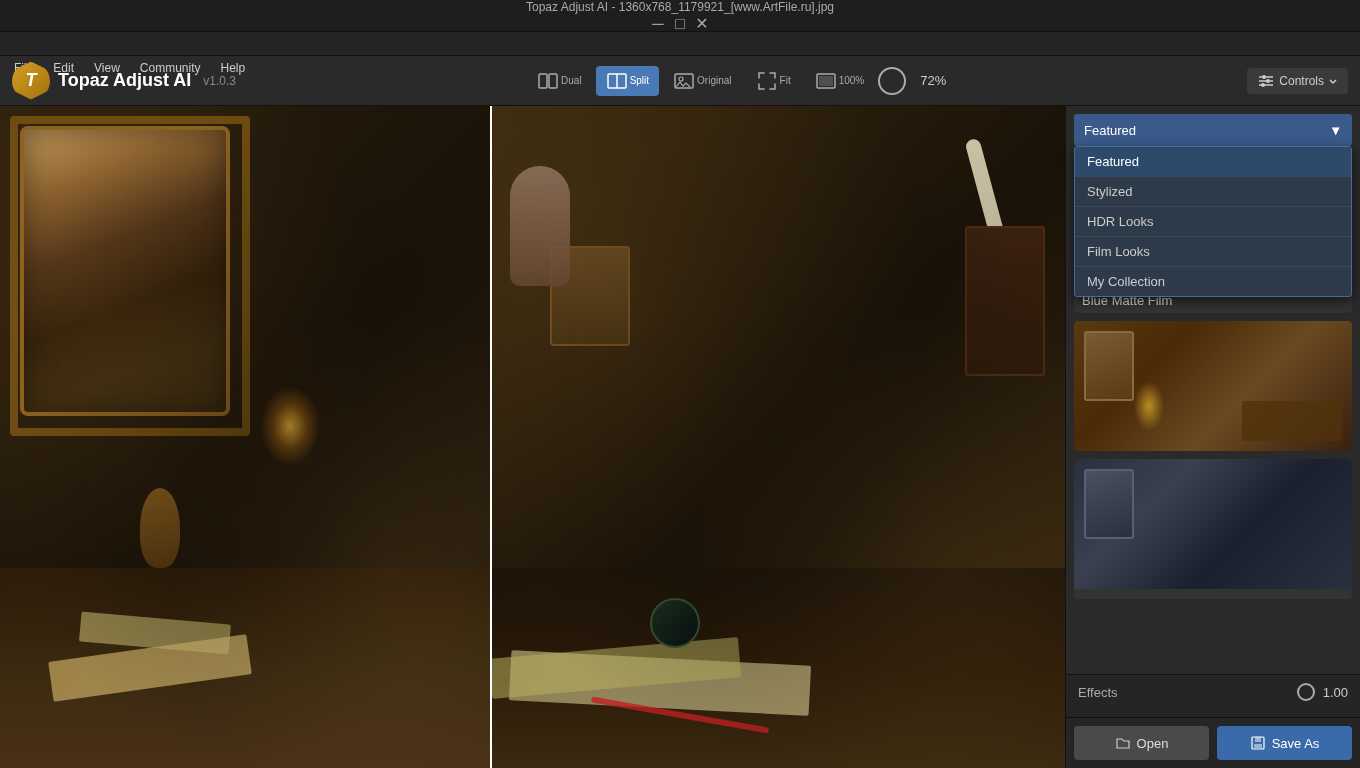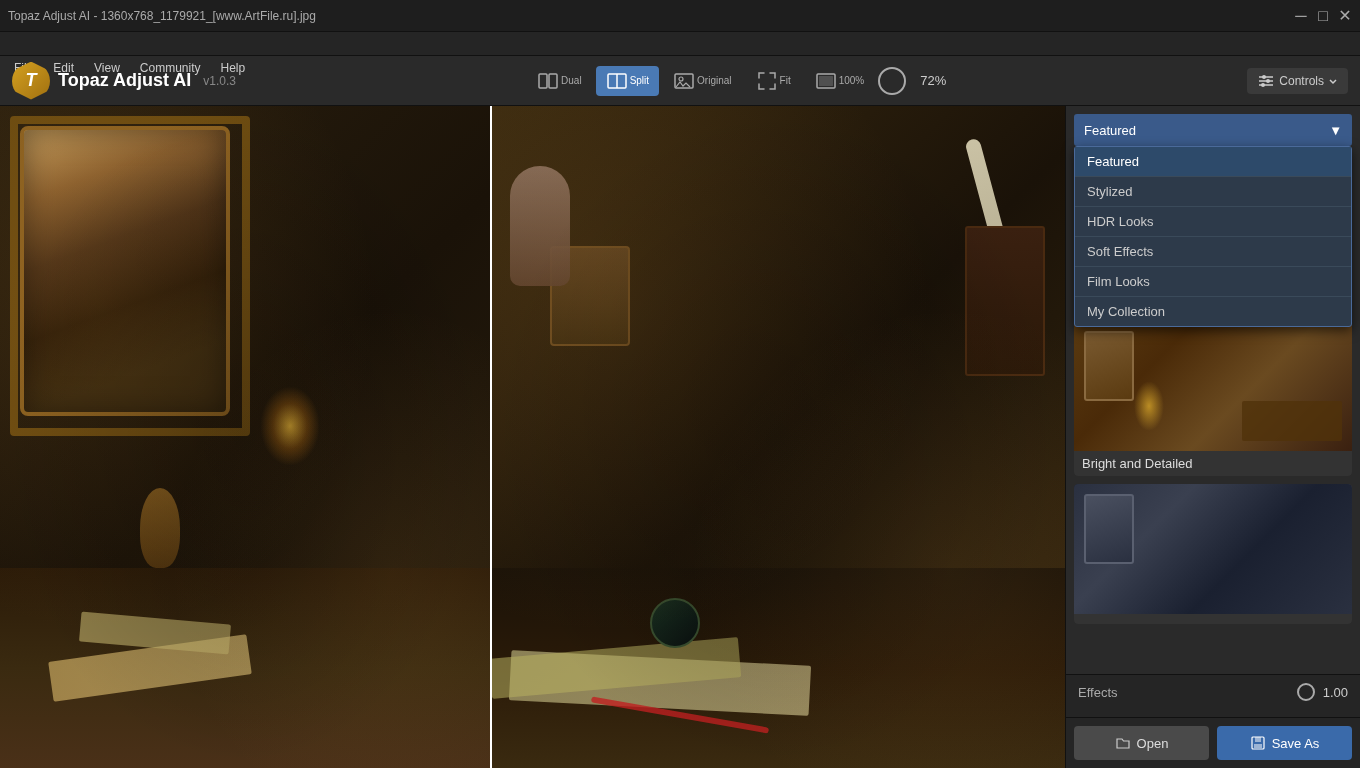--- a/index.html
+++ b/index.html
@@ -15,20 +15,21 @@
 
     
     #title-bar {
       height: 32px;
       background: #1e1e1e;
       display: flex;
       align-items: center;
       justify-content: space-between;
       padding: 0 8px;
       border-bottom: 1px solid #111;
+      flex-direction: column;
     }
     #title-bar-left {
       display: flex;
       align-items: center;
       gap: 6px;
       font-size: 12px;
       color: #aaa;
     }
     #title-bar-controls {
       display: flex;
@@ -567,21 +568,20 @@
       <div id="filter-dropdown-wrapper">
         <button id="filter-dropdown-btn">
           <span>Featured</span>
           <span>▼</span>
         </button>
 
         <div id="dropdown-menu">
           <div class="dropdown-option selected">Featured</div>
           <div class="dropdown-option">Stylized</div>
           <div class="dropdown-option">HDR Looks</div>
-          <div class="dropdown-option">Soft Effects</div>
           <div class="dropdown-option">Film Looks</div>
           <div class="dropdown-option">My Collection</div>
         </div>
       </div>
 
       <div id="filter-content">
 
         <div class="filter-card">
           <div class="fc-img fc-img-blue">
             <div style="position:absolute;inset:0;background:linear-gradient(135deg,#1a3550 0%,#2a4560 30%,#0a2030 50%,#3a5570 80%,#1a3040 100%);"></div>
@@ -591,21 +591,20 @@
           <div class="filter-card-label">Blue Matte Film</div>
         </div>
 
         <div class="filter-card">
           <div class="fc-img fc-img-warm">
             <div style="position:absolute;inset:0;background:linear-gradient(135deg,#5a3a10 0%,#4a2a08 30%,#6a4a20 60%,#3a2010 100%);"></div>
             <div style="position:absolute;left:10px;top:10px;width:50px;height:70px;background:linear-gradient(160deg,#7a5a30,#5a3a10);border:2px solid #8a6a40;border-radius:3px;"></div>
             <div style="position:absolute;right:10px;bottom:10px;width:100px;height:40px;background:rgba(80,50,10,0.8);border-radius:2px;"></div>
             <div style="position:absolute;left:60px;bottom:20px;width:30px;height:50px;background:radial-gradient(ellipse,rgba(255,200,50,0.6),transparent 70%);border-radius:50%;"></div>
           </div>
-          <div class="filter-card-label">Bright and Detailed</div>
         </div>
 
         <div class="filter-card">
           <div class="fc-img fc-img-cool">
             <div style="position:absolute;inset:0;background:linear-gradient(135deg,#2a3040 0%,#3a4050 30%,#1a2030 60%,#2a3040 100%);"></div>
             <div style="position:absolute;left:10px;top:10px;width:50px;height:70px;background:linear-gradient(160deg,#4a5060,#2a3040);border:2px solid #5a6070;border-radius:3px;"></div>
           </div>
           <div class="filter-card-label"></div>
         </div>
 

